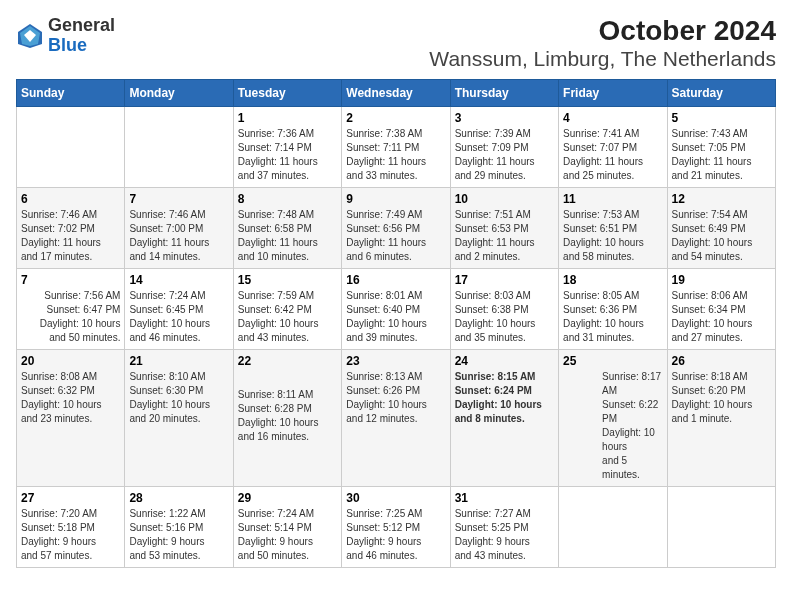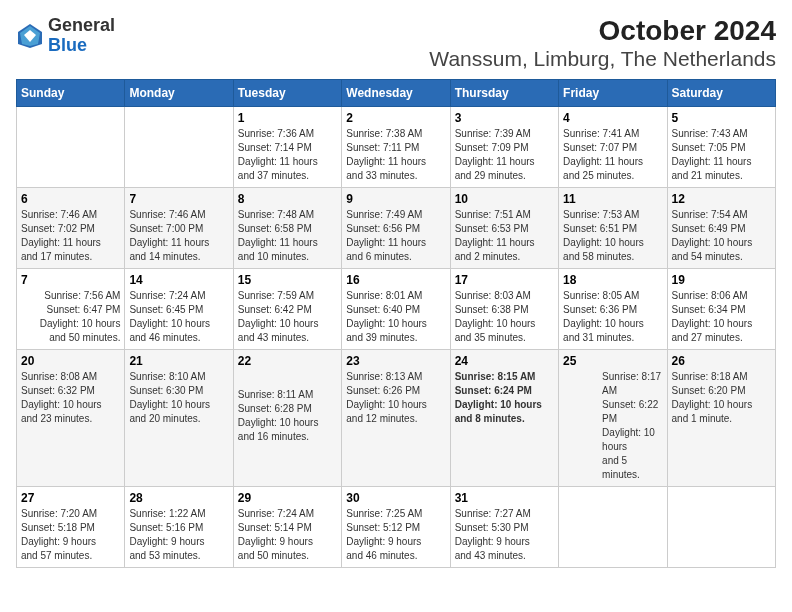--- a/index.html
+++ b/index.html
@@ -334,21 +334,21 @@
         <td>
           <span class="day-number">30</span>
           <div class="day-info" style="white-space: pre-line;">Sunrise: 7:25 AM
 Sunset: 5:12 PM
 Daylight: 9 hours
 and 46 minutes.</div>
         </td>
         <td>
           <span class="day-number">31</span>
           <div class="day-info" style="white-space: pre-line;">Sunrise: 7:27 AM
-Sunset: 5:30 PM
+Sunset: 5:25 PM
 Daylight: 9 hours
 and 43 minutes.</div>
         </td>
         <td class="empty"></td>
         <td class="empty"></td>
       </tr>
     </tbody>
 </table>
 
 </body></html>

